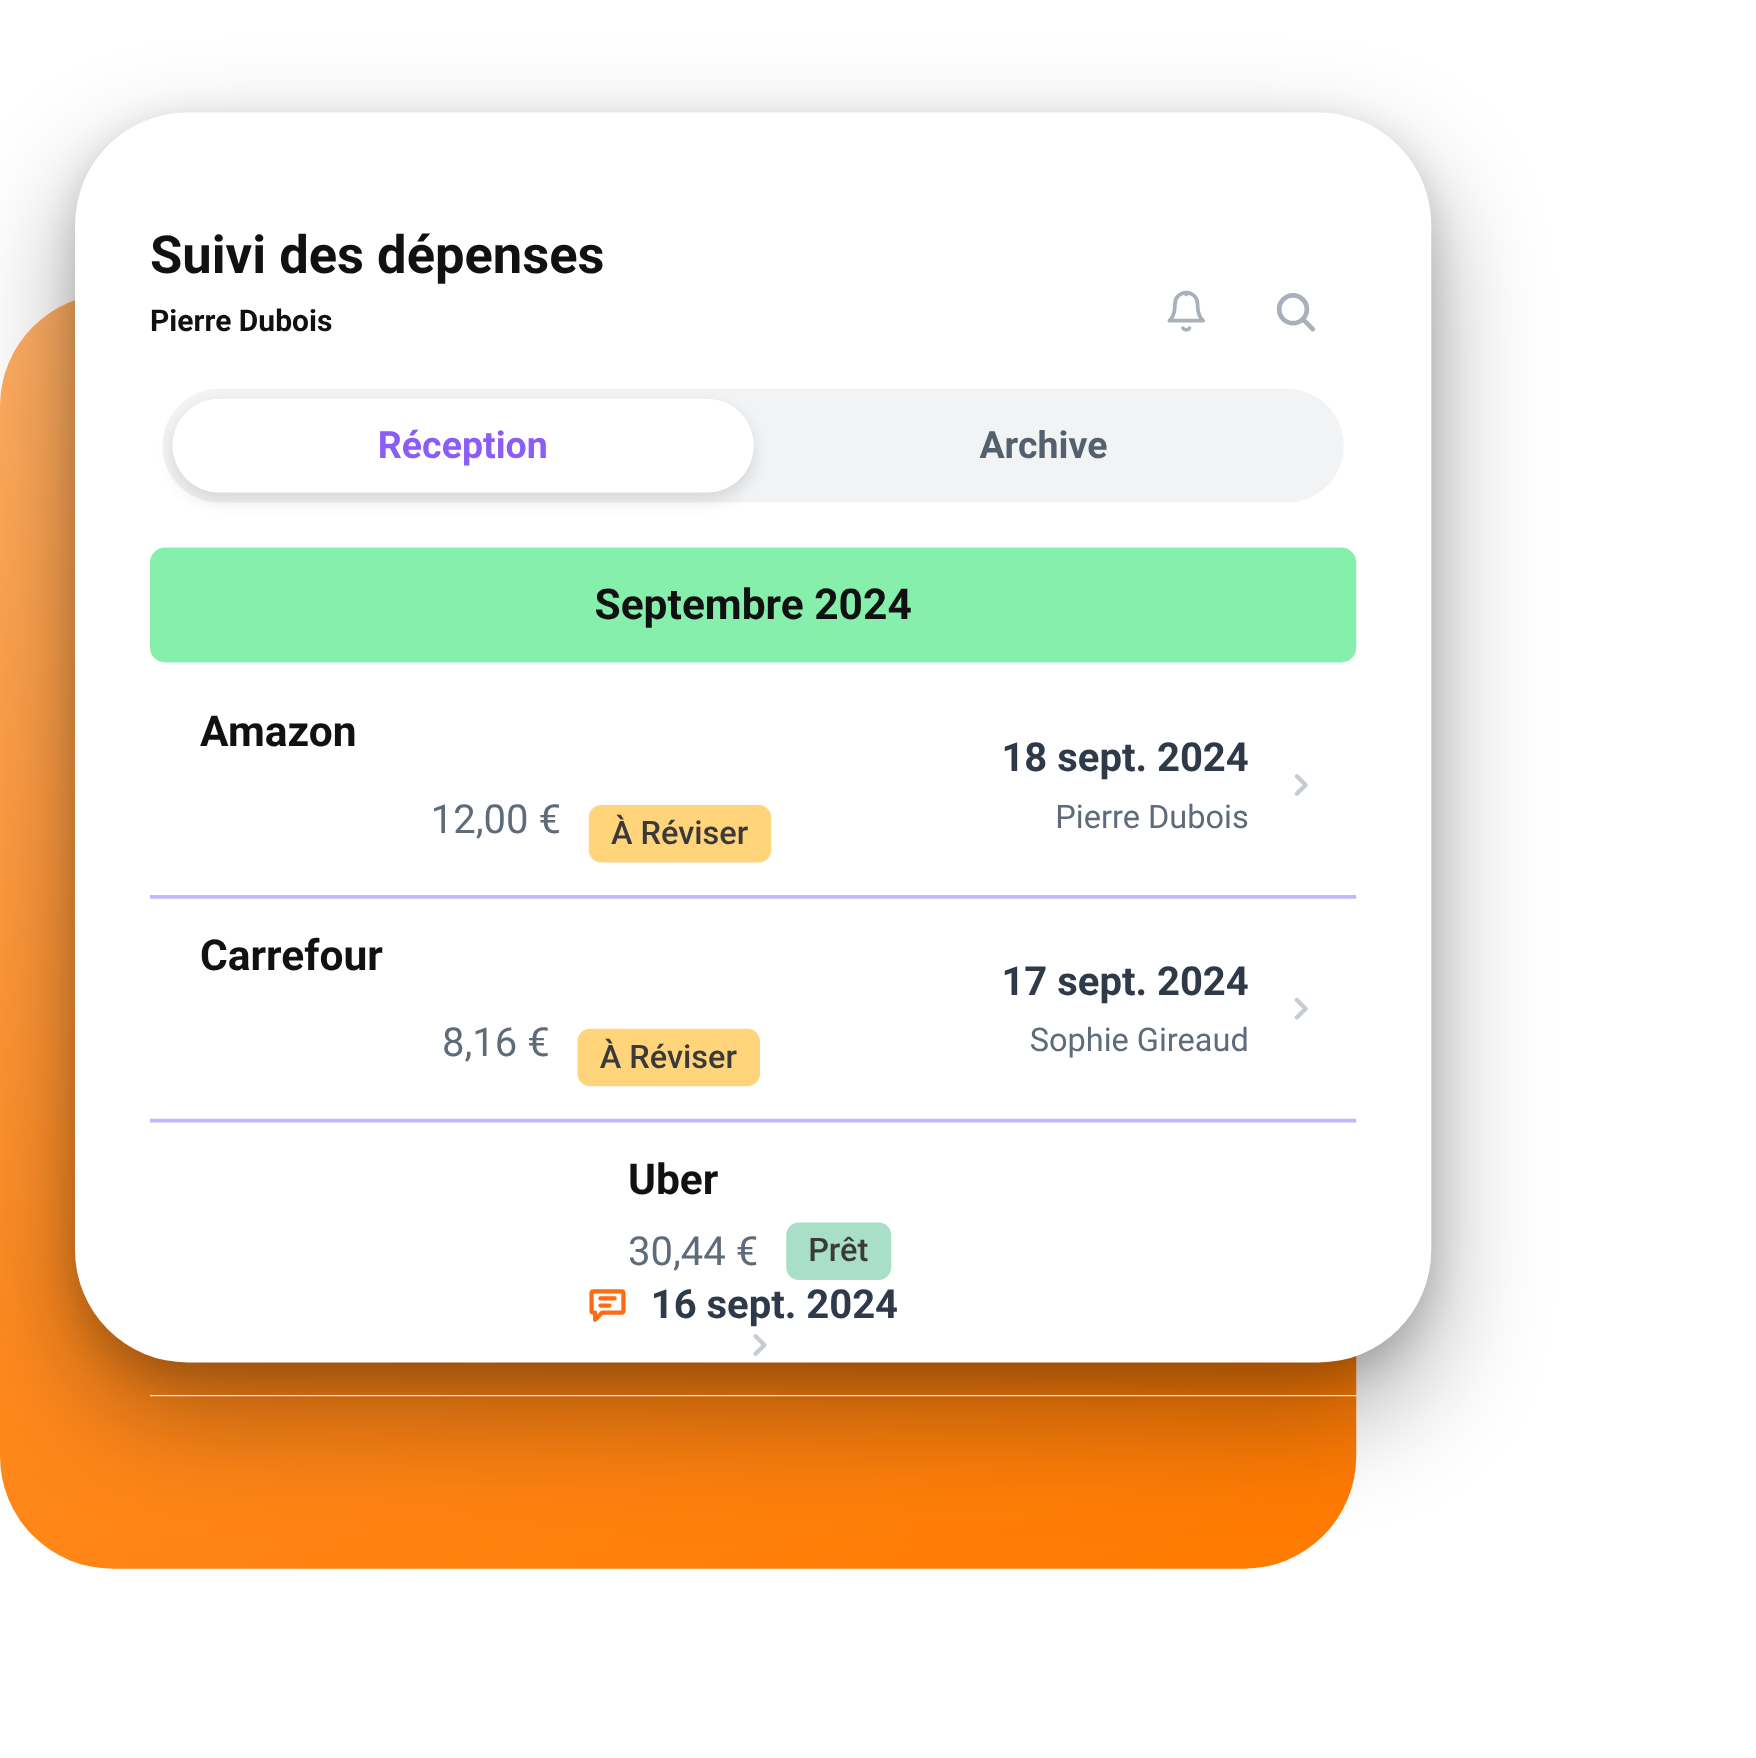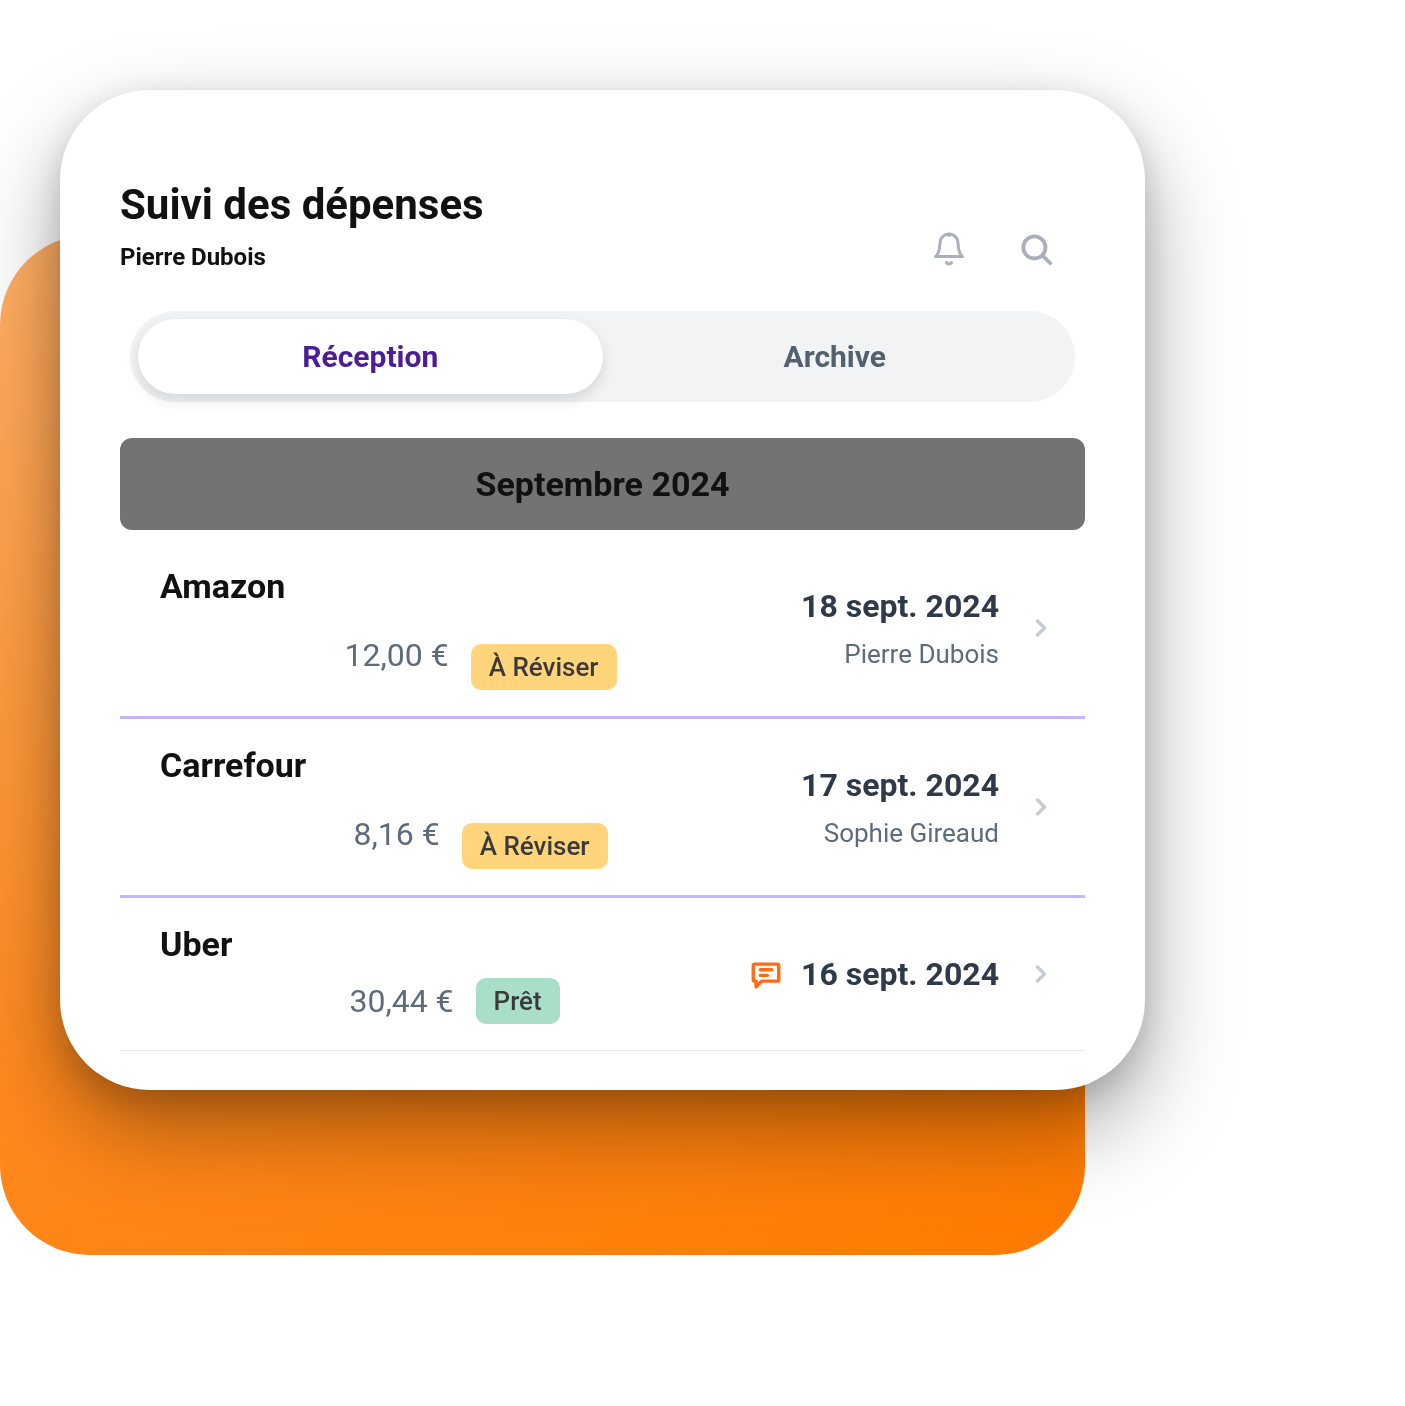--- a/index.html
+++ b/index.html
@@ -79,43 +79,43 @@
     text-align: center;
     font-size: 30px;
     font-weight: 700;
     padding: 20px 10px;
     border-radius: 40px;
     color: #55606e;
     cursor: pointer;
   }
   .tab.active {
     background: #fff;
-    color: #4c1d95;
+    color: #8b5cf6;
     box-shadow: 0 6px 14px rgba(0,0,0,.12);
   }
 
   .month-header {
-    background: #737373;
+    background: #86efac;
     border-radius: 12px;
     padding: 26px 10px;
     text-align: center;
     font-size: 34px;
     font-weight: 700;
     color: #111;
     margin-bottom: 10px;
   }
 
   .row {
     display: flex;
     align-items: center;
     padding: 26px 30px 26px 40px;
     border-bottom: 3px solid #c4b5fd;
     cursor: pointer;
   }
-  .row:last-child { border-bottom: 1px solid #e4e7eb; }
+  .row:last-child { border-bottom: 1px solid #e4e7eb; flex-direction: column; }
   .row-left { flex: 1; min-width: 0; }
   .row-right { text-align: right; margin-right: 28px; }
   .vendor {
     font-size: 34px;
     font-weight: 700;
     color: #111;
   }
   .amount-line {
     display: flex;
     align-items: center;

